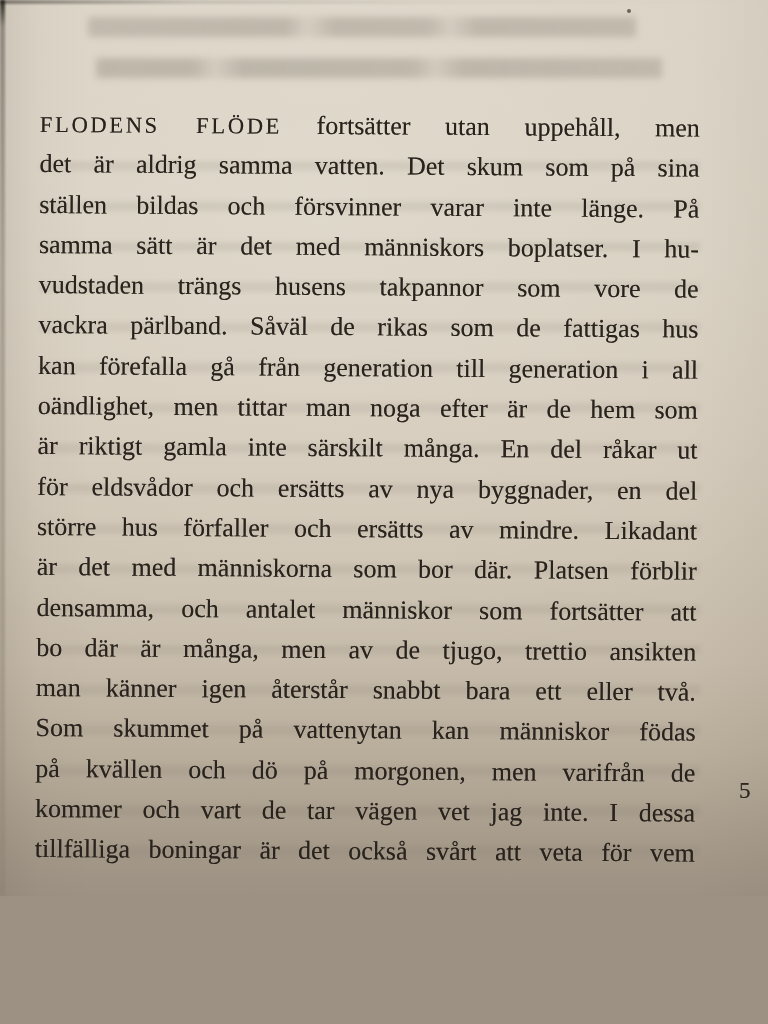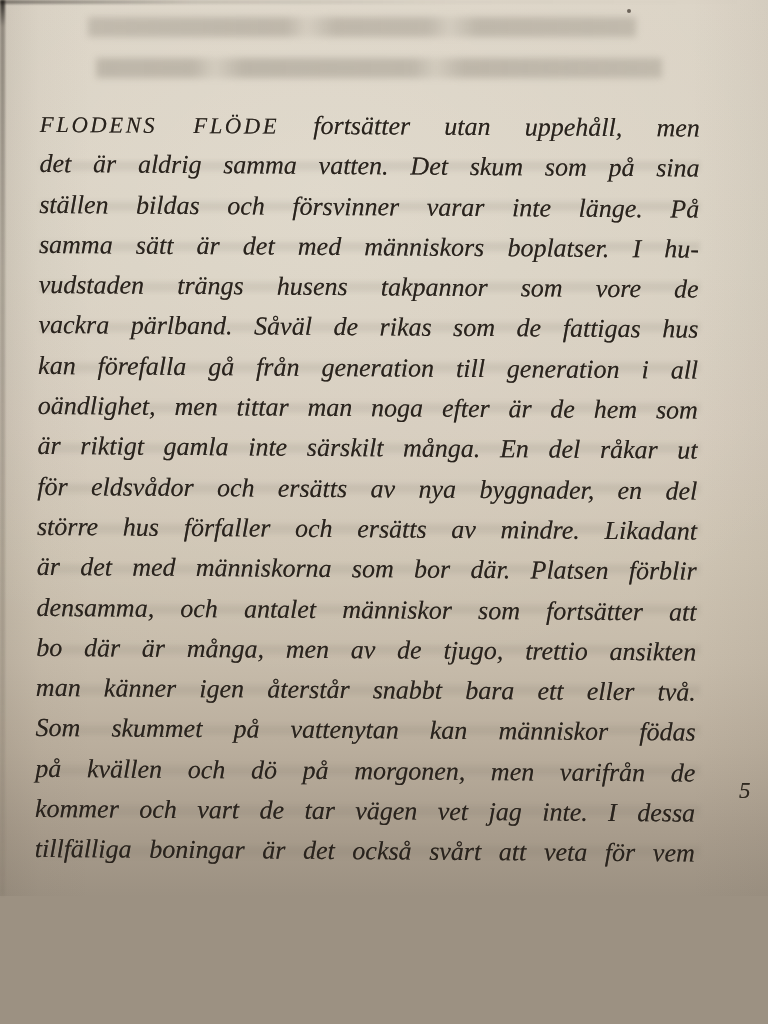--- a/index.html
+++ b/index.html
@@ -18,21 +18,20 @@
       linear-gradient(to bottom,
         #dad2c4 0%,
         #d7cfc0 30%,
         #d4cabb 48%,
         #cec4b3 62%,
         #c6bbaa 74%,
         #b9ad9c 84%,
         #a89c8c 93%,
         #9c9182 100%);
     font-family: "Liberation Serif", "DejaVu Serif", serif;
-    font-style: italic;
   }
   
   .side-shade {
     position: absolute; inset: 0;
     background: linear-gradient(to right,
       rgba(90,80,68,0.12) 0%, rgba(90,80,68,0.03) 5%,
       rgba(90,80,68,0) 12%, rgba(90,80,68,0) 90%,
       rgba(90,80,68,0.05) 100%);
     pointer-events: none;
   }

